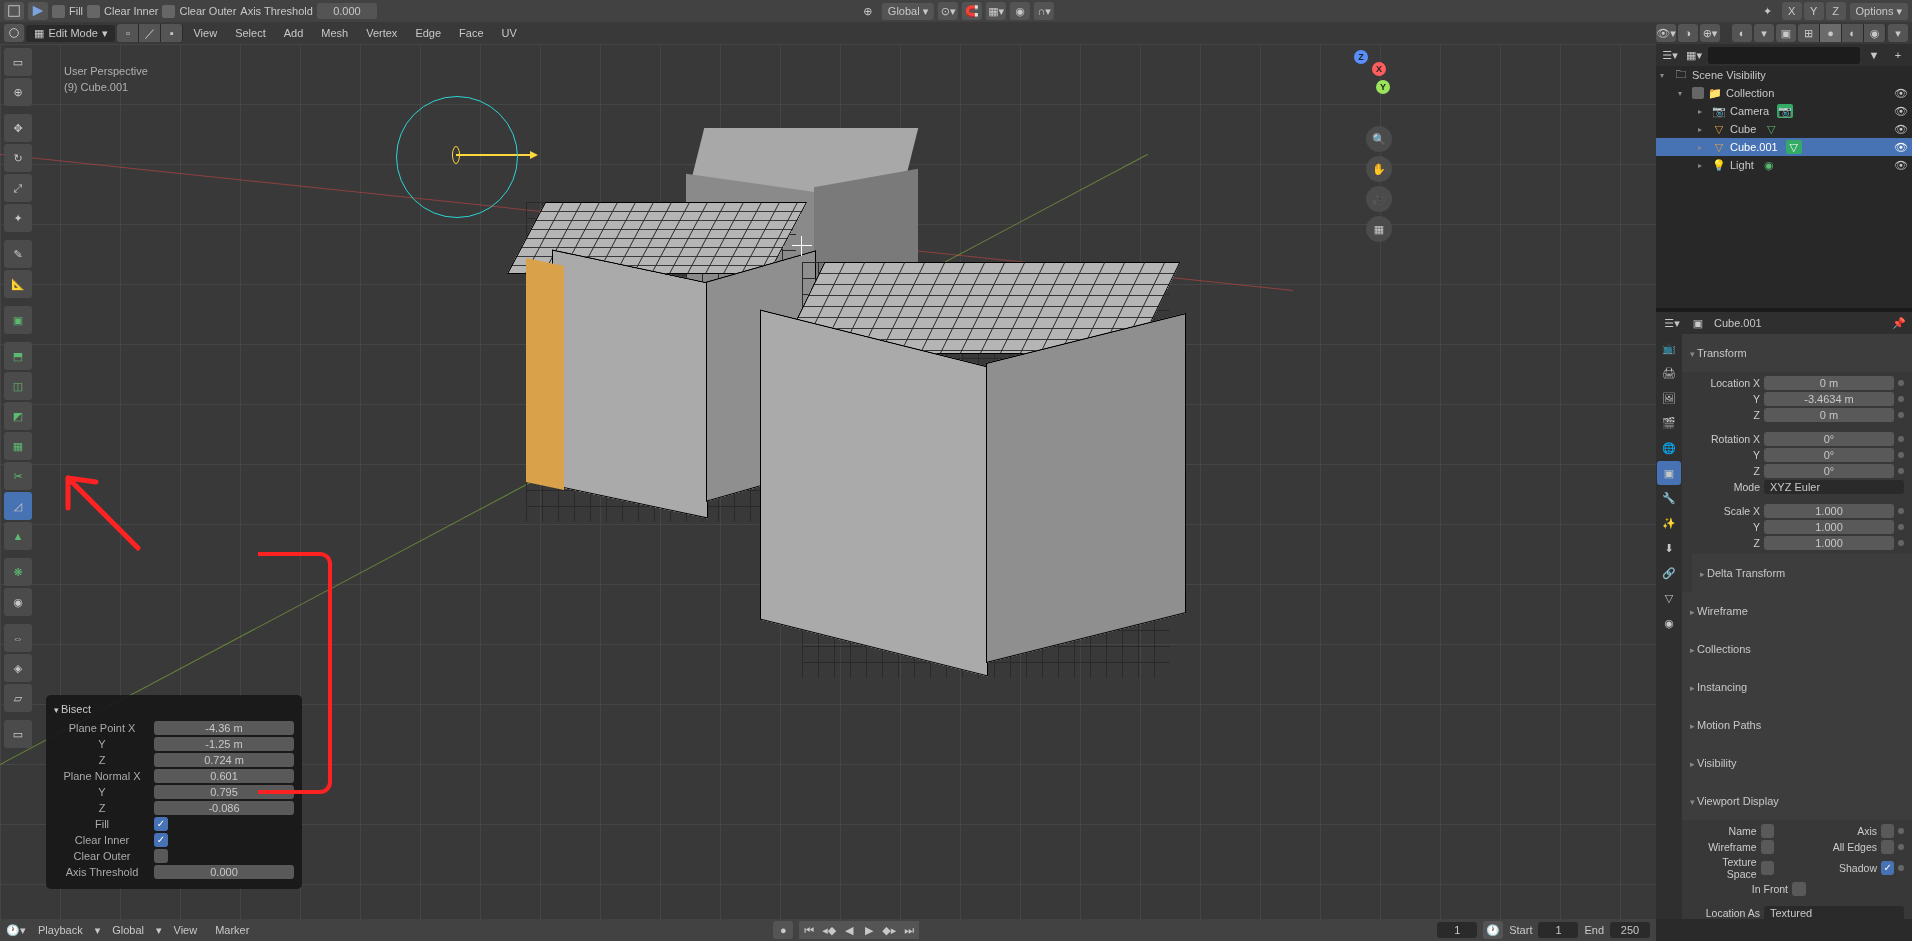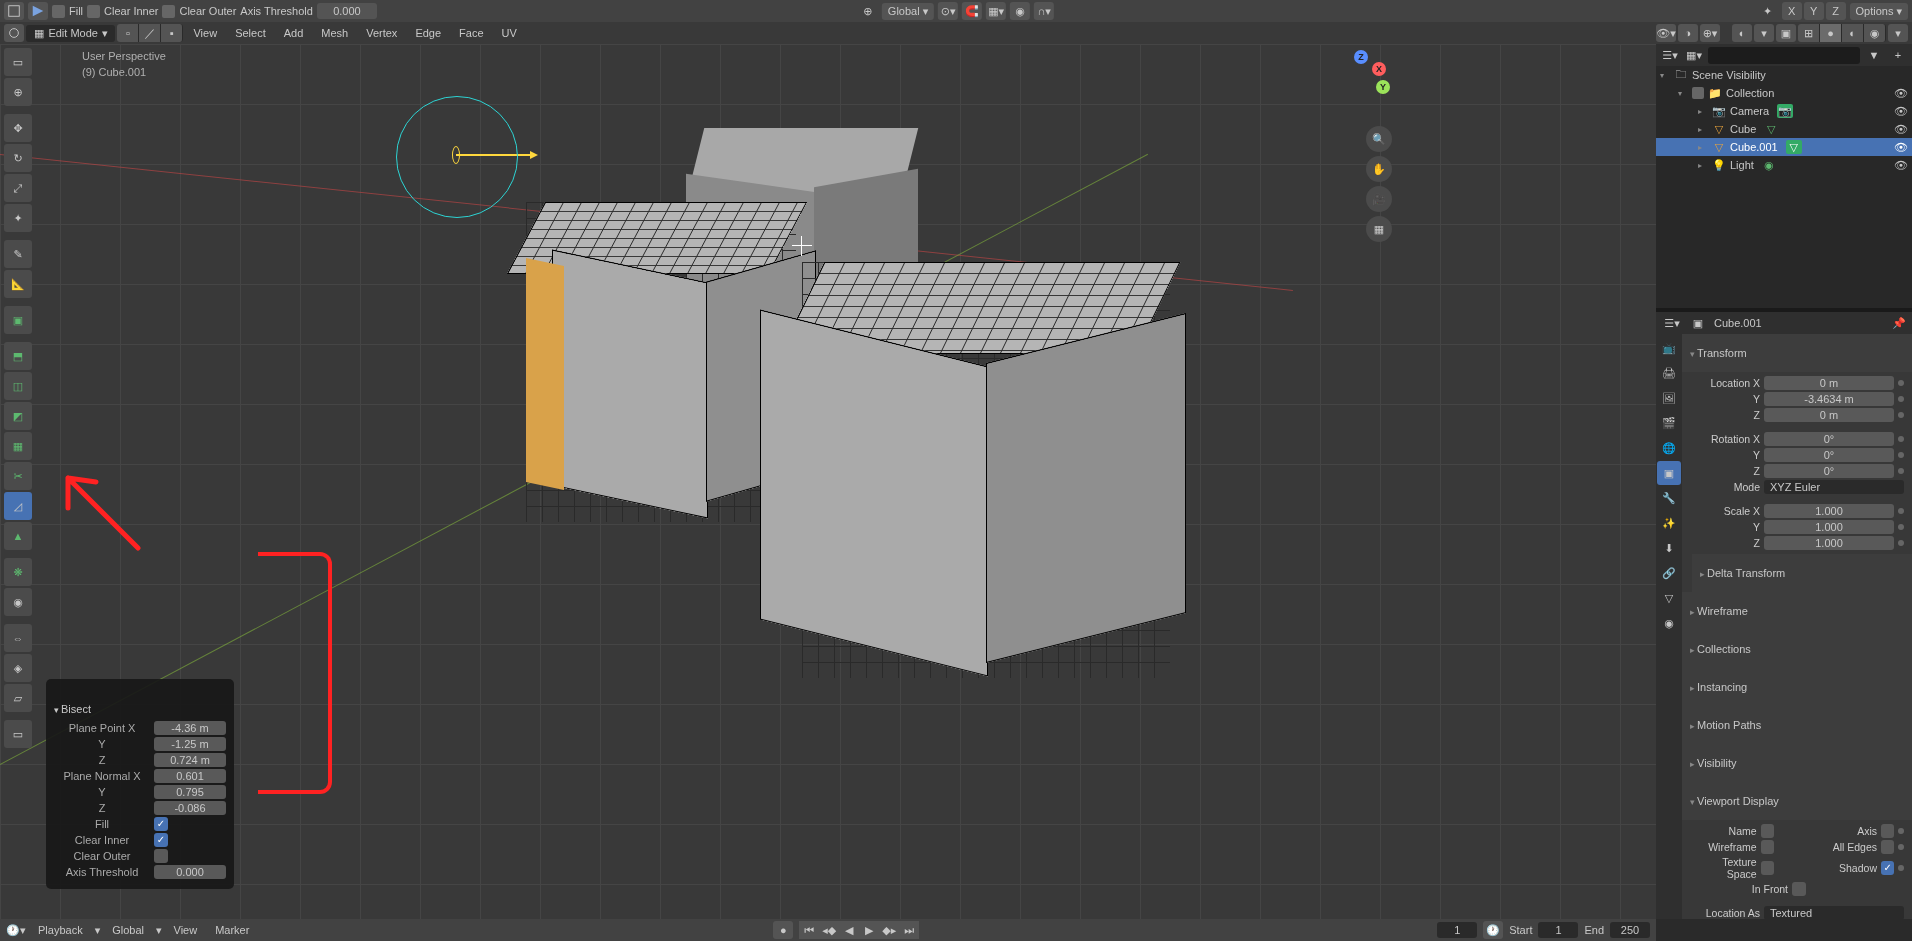--- a/index.html
+++ b/index.html
@@ -33,21 +33,21 @@
 .viewport-area { flex: 1; position: relative; background: #393939; background-image: linear-gradient(#454545 1px, transparent 1px), linear-gradient(90deg, #454545 1px, transparent 1px); background-size: 60px 60px; overflow: hidden; }
 .sidebar-right { width: 256px; background: #353535; display: flex; flex-direction: column; }
 
 
 .left-toolbar { position: absolute; left: 4px; top: 4px; width: 30px; display: flex; flex-direction: column; gap: 2px; z-index: 5; }
 .tool-btn { width: 28px; height: 28px; background: #4b4b4b; border-radius: 3px; display: flex; align-items: center; justify-content: center; cursor: pointer; }
 .tool-btn.active { background: #4772b3; }
 .tool-btn.sep { margin-top: 6px; }
 
 
-.viewport-label { position: absolute; left: 64px; top: 4px; color: #b0b0b0; z-index: 4; margin-left: 18px; }
+.viewport-label { position: absolute; left: 64px; top: 19px; color: #b0b0b0; z-index: 4; }
 .viewport-label div { line-height: 16px; }
 
 
 .vp-3d { position: absolute; inset: 0; z-index: 1; }
 .line { position: absolute; height: 1px; transform-origin: left center; }
 .line.red { background: rgba(200,70,70,0.6); }
 .line.green { background: rgba(130,180,60,0.6); }
 
 .cursor3d { position: absolute; left: 792px; top: 192px; width: 20px; height: 20px; }
 .cursor3d:before, .cursor3d:after { content:''; position: absolute; background: #fff; }
@@ -83,21 +83,21 @@
 
 .nav-gizmo { position: absolute; right: 264px; top: 6px; width: 60px; height: 60px; z-index: 6; }
 .nav-gizmo .axis { position: absolute; width: 14px; height: 14px; border-radius: 50%; font-weight: bold; display: flex; align-items: center; justify-content: center; font-size: 9px; color: #222; }
 .axis.z { background:#598eff; left: 22px; top: 0; }
 .axis.y { background:#9be35a; left: 44px; top: 30px; }
 .axis.x { background:#ff5d5d; left: 40px; top: 12px; }
 .nav-btns { position:absolute; right:264px; top:82px; display:flex; flex-direction:column; gap:4px; z-index:6; }
 .nav-btns .icon-btn { width:26px; height:26px; background:#4b4b4b; border-radius:50%; }
 
 
-.op-panel { position: absolute; left: 46px; bottom: 30px; width: 188px; background: rgba(24,24,24,0.92); border-radius: 5px; padding: 22px 8px 8px; z-index: 10; }
+.op-panel { position: absolute; left: 46px; bottom: 30px; width: 256px; background: rgba(24,24,24,0.92); border-radius: 5px; padding: 6px 8px 8px; z-index: 10; }
 .op-panel h4 { padding: 2px 0 6px; font-weight: normal; }
 .op-panel h4:before { content: '▾ '; font-size: 9px; }
 .op-row { display: flex; align-items: center; gap: 4px; margin-bottom: 2px; }
 .op-row .lbl { width: 96px; text-align: center; color: #aaa; }
 .op-row .val { flex: 1; background: #595959; border-radius: 3px; text-align: center; padding: 1px 4px; }
 .op-row .chk { width: 14px; height: 14px; border-radius: 3px; background:#595959; }
 .op-row .chk.on { background:#4772b3; }
 .op-row .chk.on:after { content:'✓'; color:#fff; font-size:10px; display:block; text-align:center; line-height:14px; }
 
 

